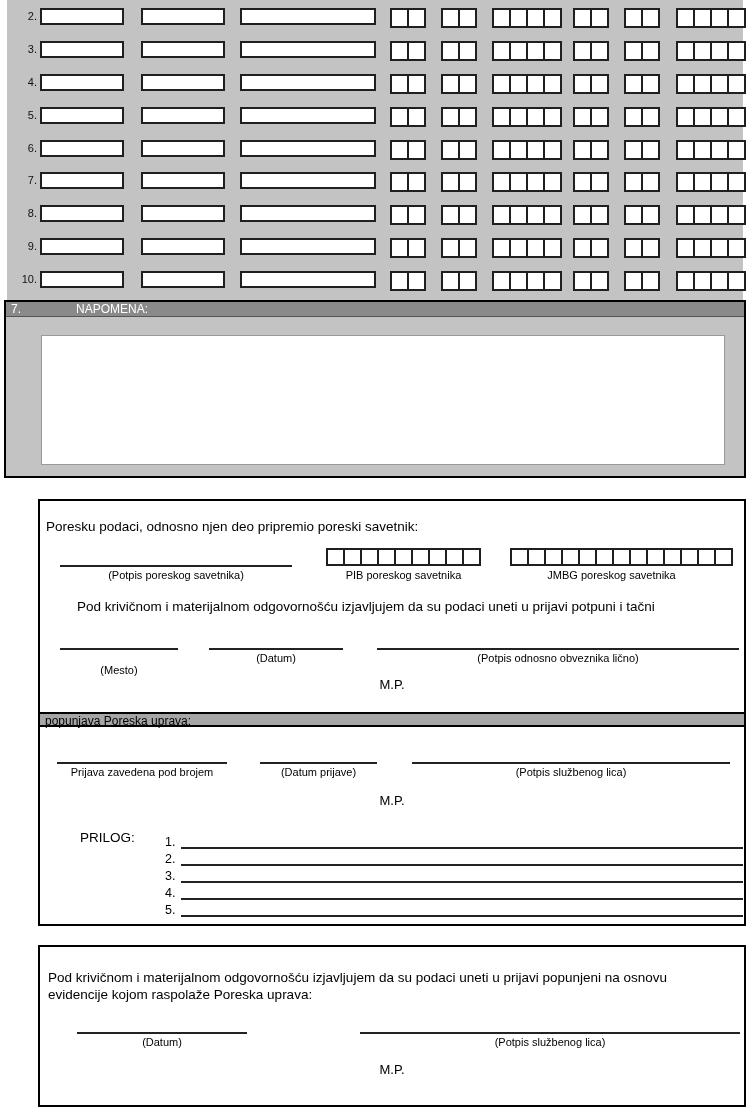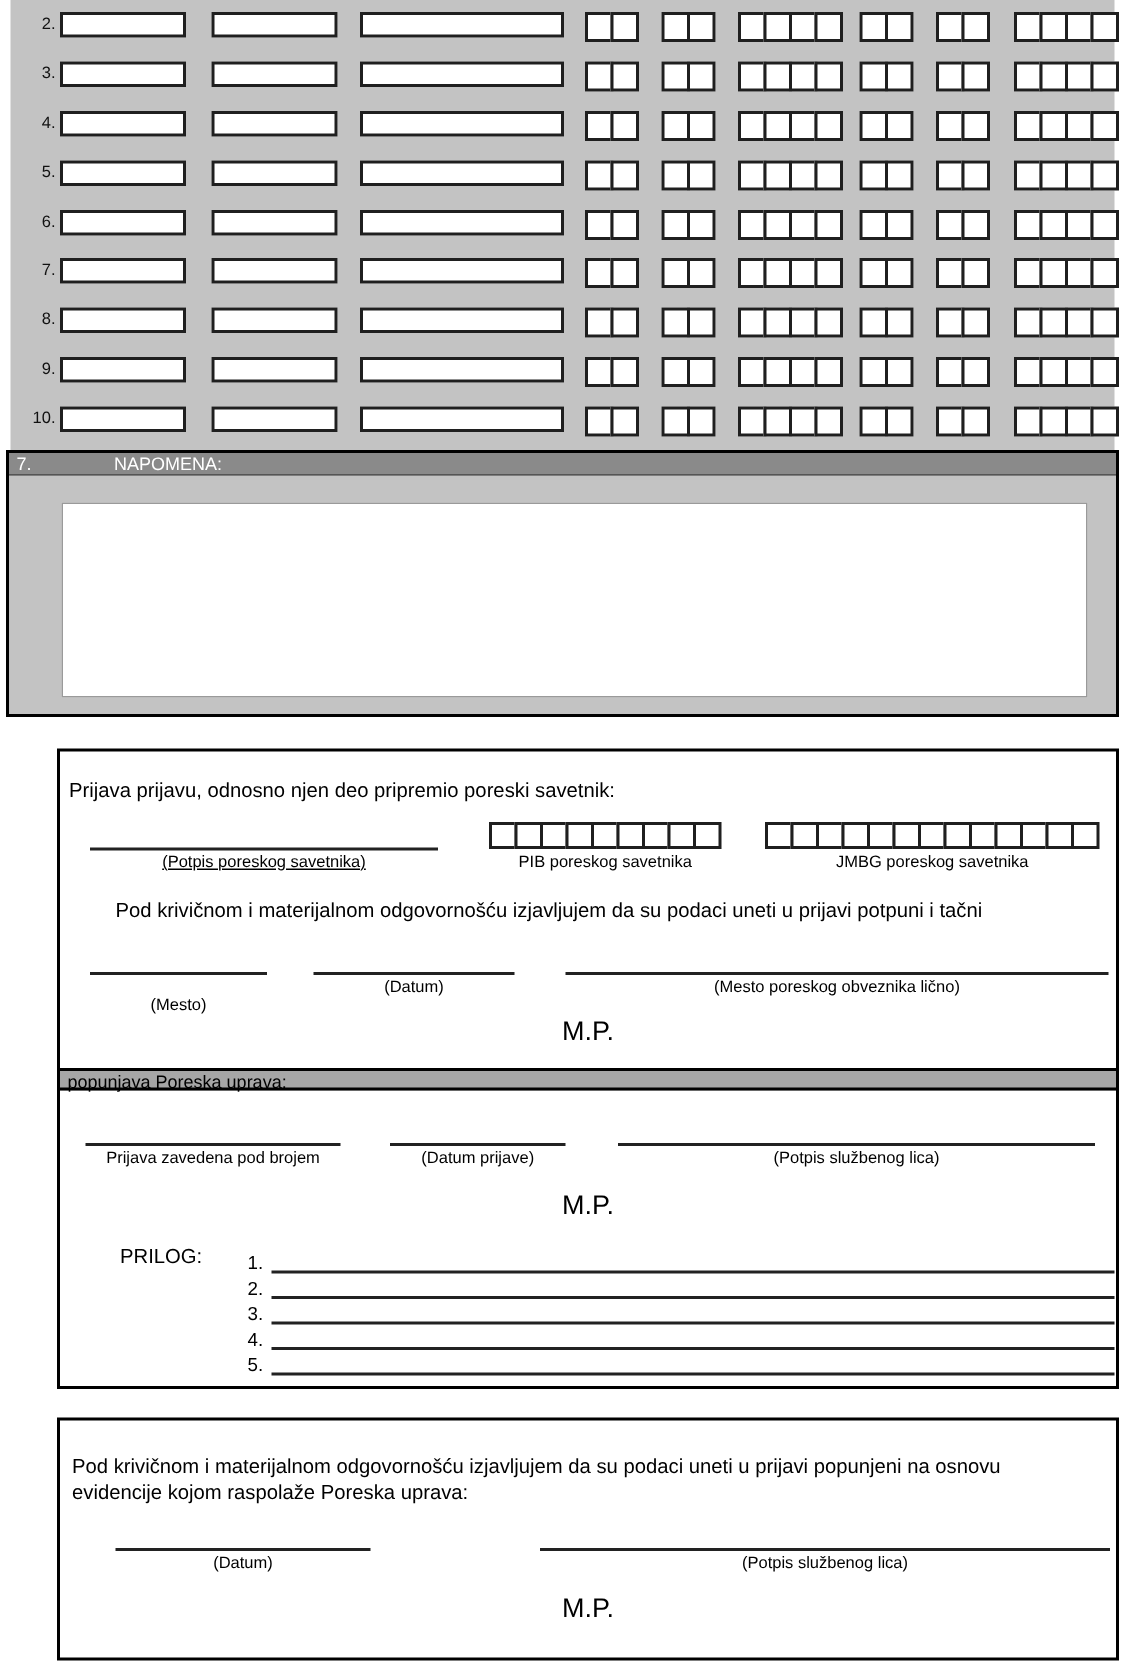--- a/index.html
+++ b/index.html
@@ -30,21 +30,21 @@
 
   
   .decl-box { position: absolute; left: 38px; width: 708px; border: 2px solid #000; background: #fff; }
   #box-preparer { top: 499px; height: 427px; }
   #box-official { top: 945px; height: 162px; }
   .bar { height: 15px; background: #a6a6a6; color: #000; font-size: 12px; line-height: 14px; padding-left: 5px; border-bottom: 2px solid #000; }
   .bar.inner { position: absolute; left: 0; width: 100%; border-top: 2px solid #000; }
   .txt { position: absolute; font-size: 13.5px; color: #000; }
   .sigline { position: absolute; border-bottom: 2px solid #222; height: 1px; }
   .siglabel { position: absolute; font-size: 11px; text-align: center; color: #000; }
-  .stamp { position: absolute; width: 100%; text-align: center; font-size: 18px; }
+  .stamp { position: absolute; width: 100%; text-align: center; font-size: 13px; }
   .digit-row { position: absolute; display: flex; }
   .digit-row .cell { width: 19px; height: 18px; }
 
   
   #attachments-list { position: absolute; left: 125px; top: 331px; width: 578px; }
   .prilog-item { display: flex; align-items: flex-end; height: 17px; font-size: 12.5px; }
   .prilog-num { width: 14px; flex: 0 0 auto; }
   .prilog-line { flex: 1 1 auto; border-bottom: 2px solid #222; height: 14px; margin-left: 2px; }
 </style>
 </head>
@@ -364,24 +364,24 @@
   <div id="napomena">
     <div id="napomena-header">
       <span id="napomena-number">7.</span>
       <span id="napomena-title">NAPOMENA:</span>
     </div>
     <div id="napomena-box"></div>
   </div>
 
   <div id="box-preparer" class="decl-box">
 
-    <div class="txt" style="left:6px; top:18px;">Prijava prijavu, odnosno njen deo pripremio poreski savetnik:</div>
+    <div class="txt" style="left:6px; top:18px;">Poresku podaci, odnosno njen deo pripremio poreski savetnik:</div>
 
     <div class="sigline" style="left:20px; top:64px; width:232px;"></div>
-    <div class="siglabel" style="left:20px; top:68px; width:232px;text-decoration:underline;">(Potpis poreskog savetnika)</div>
+    <div class="siglabel" style="left:20px; top:68px; width:232px;">(Potpis poreskog savetnika)</div>
 
     <div class="digit-row" style="left:286px; top:47px;">
         <div class="cell"></div>
         <div class="cell"></div>
         <div class="cell"></div>
         <div class="cell"></div>
         <div class="cell"></div>
         <div class="cell"></div>
         <div class="cell"></div>
         <div class="cell"></div>
@@ -397,30 +397,30 @@
         <div class="cell"></div>
         <div class="cell"></div>
         <div class="cell"></div>
         <div class="cell"></div>
         <div class="cell"></div>
         <div class="cell"></div>
         <div class="cell"></div>
         <div class="cell"></div>
         <div class="cell"></div>
       </div>
-    <div class="siglabel" style="left:470px; top:68px; width:223px;">JMBG poreskog savetnika</div>
+    <div class="siglabel" style="left:460px; top:68px; width:223px;">JMBG poreskog savetnika</div>
 
     <div class="txt" style="left:37px; top:98px;">Pod krivičnom i materijalnom odgovornošću izjavljujem da su podaci uneti u prijavi potpuni i tačni</div>
 
     <div class="sigline" style="left:20px; top:147px; width:118px;"></div>
     <div class="siglabel" style="left:20px; top:151px; width:118px;margin-top:12px;">(Mesto)</div>
     <div class="sigline" style="left:169px; top:147px; width:134px;"></div>
     <div class="siglabel" style="left:169px; top:151px; width:134px;">(Datum)</div>
     <div class="sigline" style="left:337px; top:147px; width:362px;"></div>
-    <div class="siglabel" style="left:337px; top:151px; width:362px;">(Mesto poreskog obveznika lično)</div>
+    <div class="siglabel" style="left:337px; top:151px; width:362px;">(Potpis odnosno obveznika lično)</div>
 
     <div class="stamp" style="top:176px;">M.P.</div>
 
     <div class="bar inner" style="top:211px;">popunjava Poreska uprava:</div>
 
 
     <div class="sigline" style="left:17px; top:261px; width:170px;"></div>
     <div class="siglabel" style="left:17px; top:265px; width:170px;">Prijava zavedena pod brojem</div>
     <div class="sigline" style="left:220px; top:261px; width:117px;"></div>
     <div class="siglabel" style="left:220px; top:265px; width:117px;">(Datum prijave)</div>

